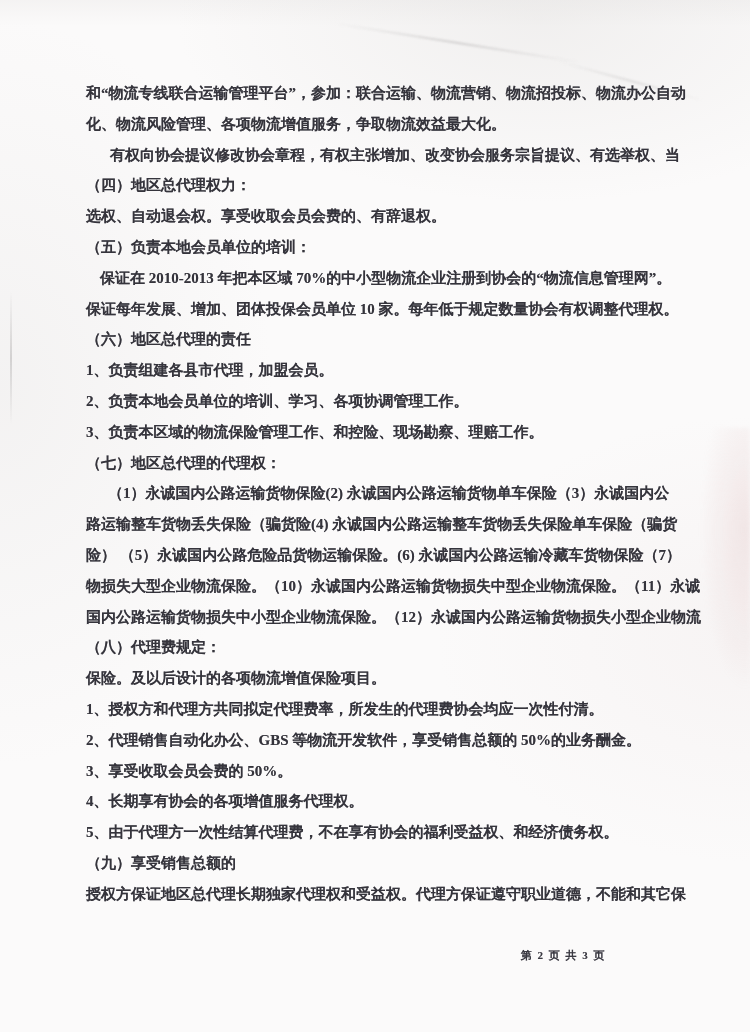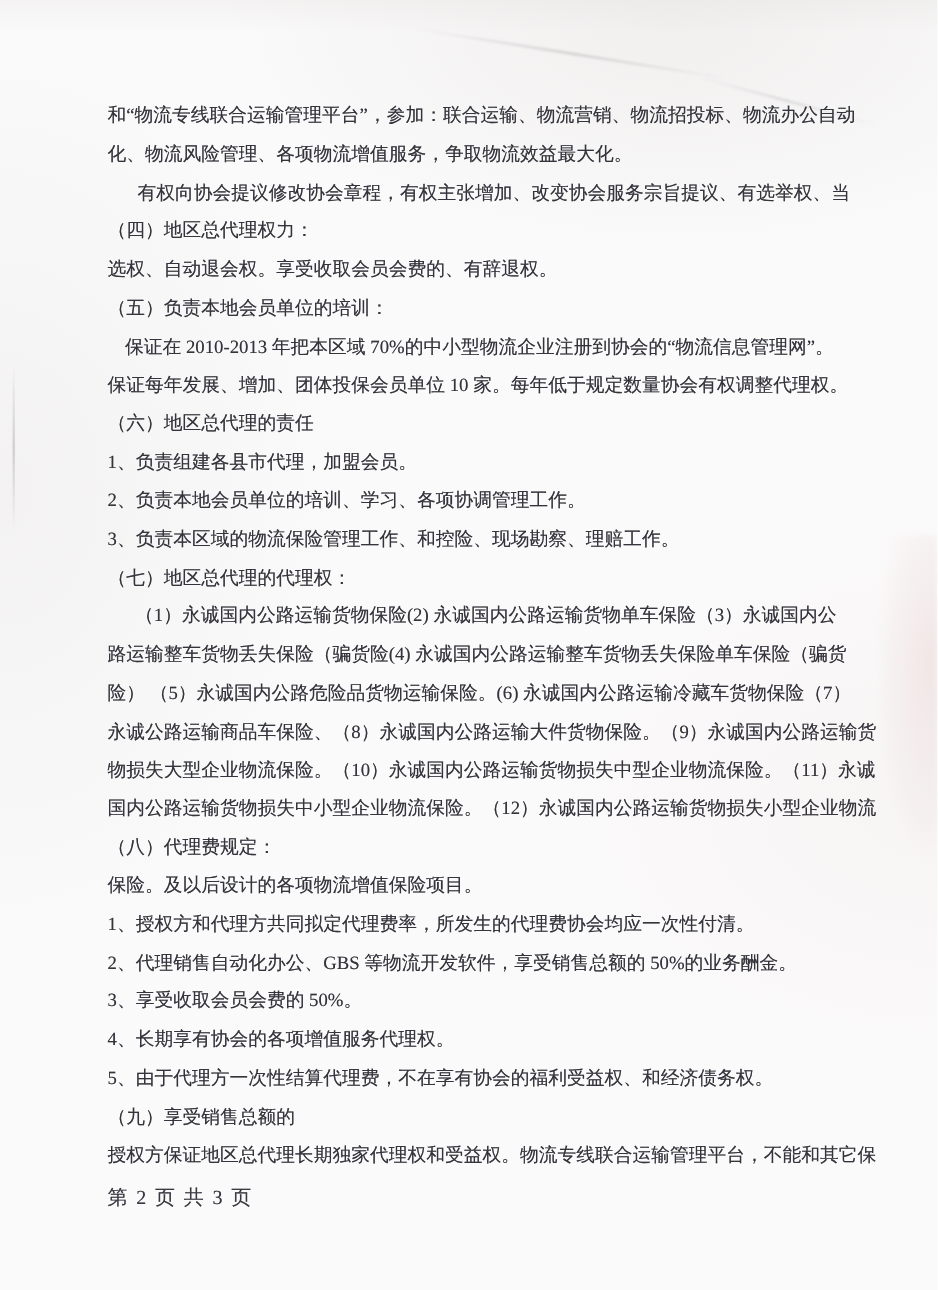--- a/index.html
+++ b/index.html
@@ -7,31 +7,32 @@
     position:relative;
     width:750px;height:1032px;
     overflow:hidden;
     background:
       radial-gradient(ellipse 520px 260px at 72% 2%, rgba(214,212,210,.28), transparent 70%),
       radial-gradient(ellipse 380px 520px at 0% 38%, rgba(216,214,213,.22), transparent 72%),
       radial-gradient(ellipse 420px 300px at 100% 62%, rgba(222,206,206,.14), transparent 75%),
       linear-gradient(180deg, rgba(228,226,225,.30) 0px, rgba(255,255,255,0) 26px),
       #fbfafa;
     font-family:"Liberation Serif","DejaVu Serif",serif;
+    font-weight:bold;
   }
   .content{
     position:absolute;left:86px;top:78px;width:616px;
     font-size:15px;line-height:30.8px;
     color:#35343c;
     text-shadow:0 0 .5px rgba(53,52,60,.55);
   }
   .line{white-space:nowrap;}
   .footer{
     position:absolute;left:86px;top:948px;width:520px;
-    text-align:left;font-size:16px;letter-spacing:1.5px;
+    text-align:right;font-size:11px;letter-spacing:1.5px;
     color:#3a3942;text-shadow:0 0 .5px rgba(58,57,66,.5);
   }
   .crease{position:absolute;pointer-events:none;}
   .crease-top{
     left:332px;top:42px;width:252px;height:1.5px;
     background:linear-gradient(90deg,transparent,rgba(168,166,166,.45),transparent);
     transform:rotate(9deg);filter:blur(.8px);
   }
   .crease-top2{
     left:556px;top:80px;width:150px;height:1.5px;
@@ -68,28 +69,27 @@
       <div class="line" style="padding-left: 14px;">保证在 2010-2013 年把本区域 70%的中小型物流企业注册到协会的“物流信息管理网”。</div>
       <div class="line">保证每年发展、增加、团体投保会员单位 10 家。每年低于规定数量协会有权调整代理权。</div>
       <div class="line">（六）地区总代理的责任</div>
       <div class="line">1、负责组建各县市代理，加盟会员。</div>
       <div class="line">2、负责本地会员单位的培训、学习、各项协调管理工作。</div>
       <div class="line">3、负责本区域的物流保险管理工作、和控险、现场勘察、理赔工作。</div>
       <div class="line">（七）地区总代理的代理权：</div>
       <div class="line" style="padding-left: 22px;">（1）永诚国内公路运输货物保险(2) 永诚国内公路运输货物单车保险（3）永诚国内公</div>
       <div class="line">路运输整车货物丢失保险（骗货险(4) 永诚国内公路运输整车货物丢失保险单车保险（骗货</div>
       <div class="line">险） （5）永诚国内公路危险品货物运输保险。(6) 永诚国内公路运输冷藏车货物保险（7）</div>
-      <div class="line">永诚公路运输商品车保险、（8）永诚国内公路运输大件货物保险。（9）永诚国内公路运输货</div>
       <div class="line">物损失大型企业物流保险。（10）永诚国内公路运输货物损失中型企业物流保险。（11）永诚</div>
       <div class="line">国内公路运输货物损失中小型企业物流保险。（12）永诚国内公路运输货物损失小型企业物流</div>
       <div class="line">（八）代理费规定：</div>
       <div class="line">保险。及以后设计的各项物流增值保险项目。</div>
       <div class="line">1、授权方和代理方共同拟定代理费率，所发生的代理费协会均应一次性付清。</div>
       <div class="line">2、代理销售自动化办公、GBS 等物流开发软件，享受销售总额的 50%的业务酬金。</div>
       <div class="line">3、享受收取会员会费的 50%。</div>
       <div class="line">4、长期享有协会的各项增值服务代理权。</div>
       <div class="line">5、由于代理方一次性结算代理费，不在享有协会的福利受益权、和经济债务权。</div>
       <div class="line">（九）享受销售总额的</div>
-      <div class="line">授权方保证地区总代理长期独家代理权和受益权。物流专线联合运输管理平台，不能和其它保</div>
+      <div class="line">授权方保证地区总代理长期独家代理权和受益权。代理方保证遵守职业道德，不能和其它保</div>
     </div>
 
   <div class="footer">第 2 页 共 3 页</div>
 </div>
 
 </body></html>

